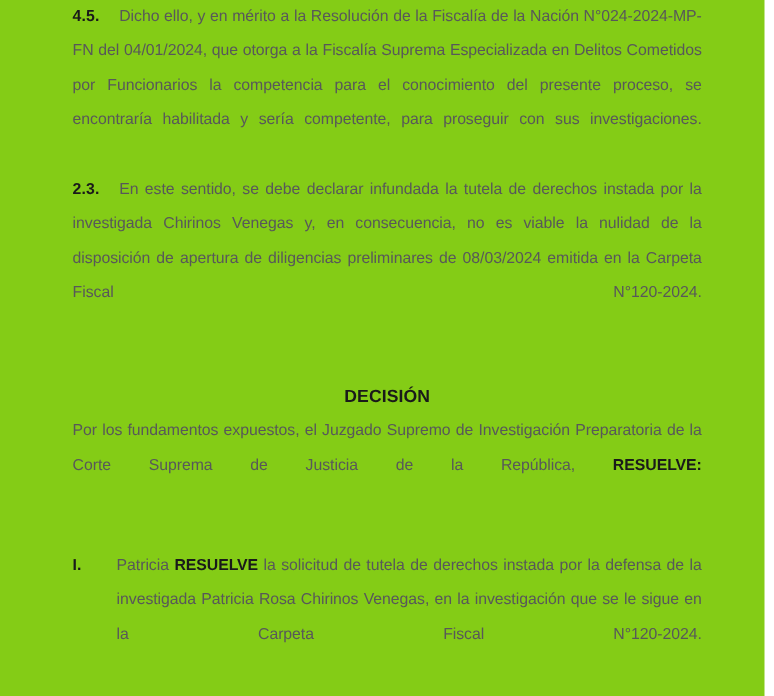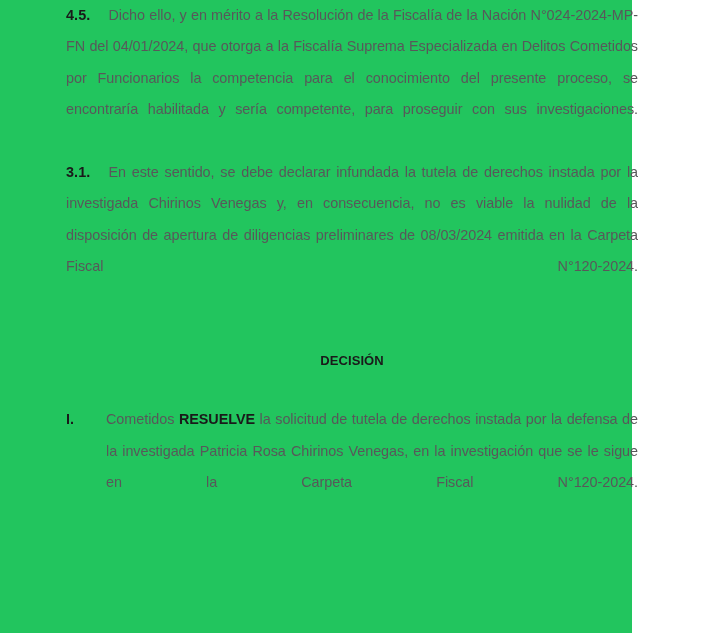--- a/index.html
+++ b/index.html
@@ -11,23 +11,23 @@
 
   body {
     width: 704px;
     height: 633px;
     font-family: "Liberation Sans", sans-serif;
     overflow: hidden;
   }
 
   .page {
     position: relative;
-    width: 632px;
+    width: 695px;
     height: 633px;
-    background: #22c55e;
+    background: #84cc16;
     box-sizing: border-box;
     padding: 0;
   }
 
   .content {
     position: absolute;
     left: 66px;
     top: 0;
     width: 572px;
   }
@@ -57,21 +57,21 @@
   }
 
   .b {
     font-weight: bold;
     color: #1a1a1a;
   }
 
   
   .decision-heading {
     margin: 0;
-    font-size: 13px;
+    font-size: 16px;
     line-height: 31.4px;
     font-weight: bold;
     color: #1a1a1a;
     text-align: center;
     letter-spacing: 0.1px;
   }
 
   .spacer-lg { height: 31px; }
   .spacer-md { height: 28px; }
   .spacer-sm { height: 14px; }
@@ -110,30 +110,31 @@
 <body>
 
 <div class="page">
   <div class="content">
 
     <p class="para justify-fill">
       <span class="clause-num">4.5.</span><span class="clause-gap"></span><span>Dicho ello, y en mérito a la Resolución de la Fiscalía de la Nación N°024-2024-MP-FN del 04/01/2024, que otorga a la Fiscalía Suprema Especializada en Delitos Cometidos por Funcionarios la competencia para el conocimiento del presente proceso, se encontraría habilitada y sería competente, para proseguir con sus investigaciones.</span>
     </p>
 
     <p class="para justify-fill">
-      <span class="clause-num">3.1.</span><span class="clause-gap"></span><span>En este sentido, se debe declarar infundada la tutela de derechos instada por la investigada Chirinos Venegas y, en consecuencia, no es viable la nulidad de la disposición de apertura de diligencias preliminares de 08/03/2024 emitida en la Carpeta Fiscal N°120-2024.</span>
+      <span class="clause-num">2.3.</span><span class="clause-gap"></span><span>En este sentido, se debe declarar infundada la tutela de derechos instada por la investigada Chirinos Venegas y, en consecuencia, no es viable la nulidad de la disposición de apertura de diligencias preliminares de 08/03/2024 emitida en la Carpeta Fiscal N°120-2024.</span>
     </p>
 
     <div class="spacer-lg"></div>
 
     <p class="decision-heading">DECISIÓN</p>
 
+    <p class="para justify-fill"><span>Por los fundamentos expuestos, el Juzgado Supremo de Investigación Preparatoria de la Corte Suprema de Justicia de la República, </span><span class="b">RESUELVE:</span></p>
 
     <div class="spacer-md"></div>
 
     <p class="roman-item justify-fill">
-      <span class="marker">I.</span><span>Cometidos </span><span class="b">RESUELVE</span><span> la solicitud de tutela de derechos instada por la defensa de la investigada Patricia Rosa Chirinos Venegas, en la investigación que se le sigue en la Carpeta Fiscal N°120-2024.</span>
+      <span class="marker">I.</span><span>Patricia </span><span class="b">RESUELVE</span><span> la solicitud de tutela de derechos instada por la defensa de la investigada Patricia Rosa Chirinos Venegas, en la investigación que se le sigue en la Carpeta Fiscal N°120-2024.</span>
     </p>
 
     <div class="spacer-sm"></div>
 
   </div>
 </div>
 
 </body></html>

